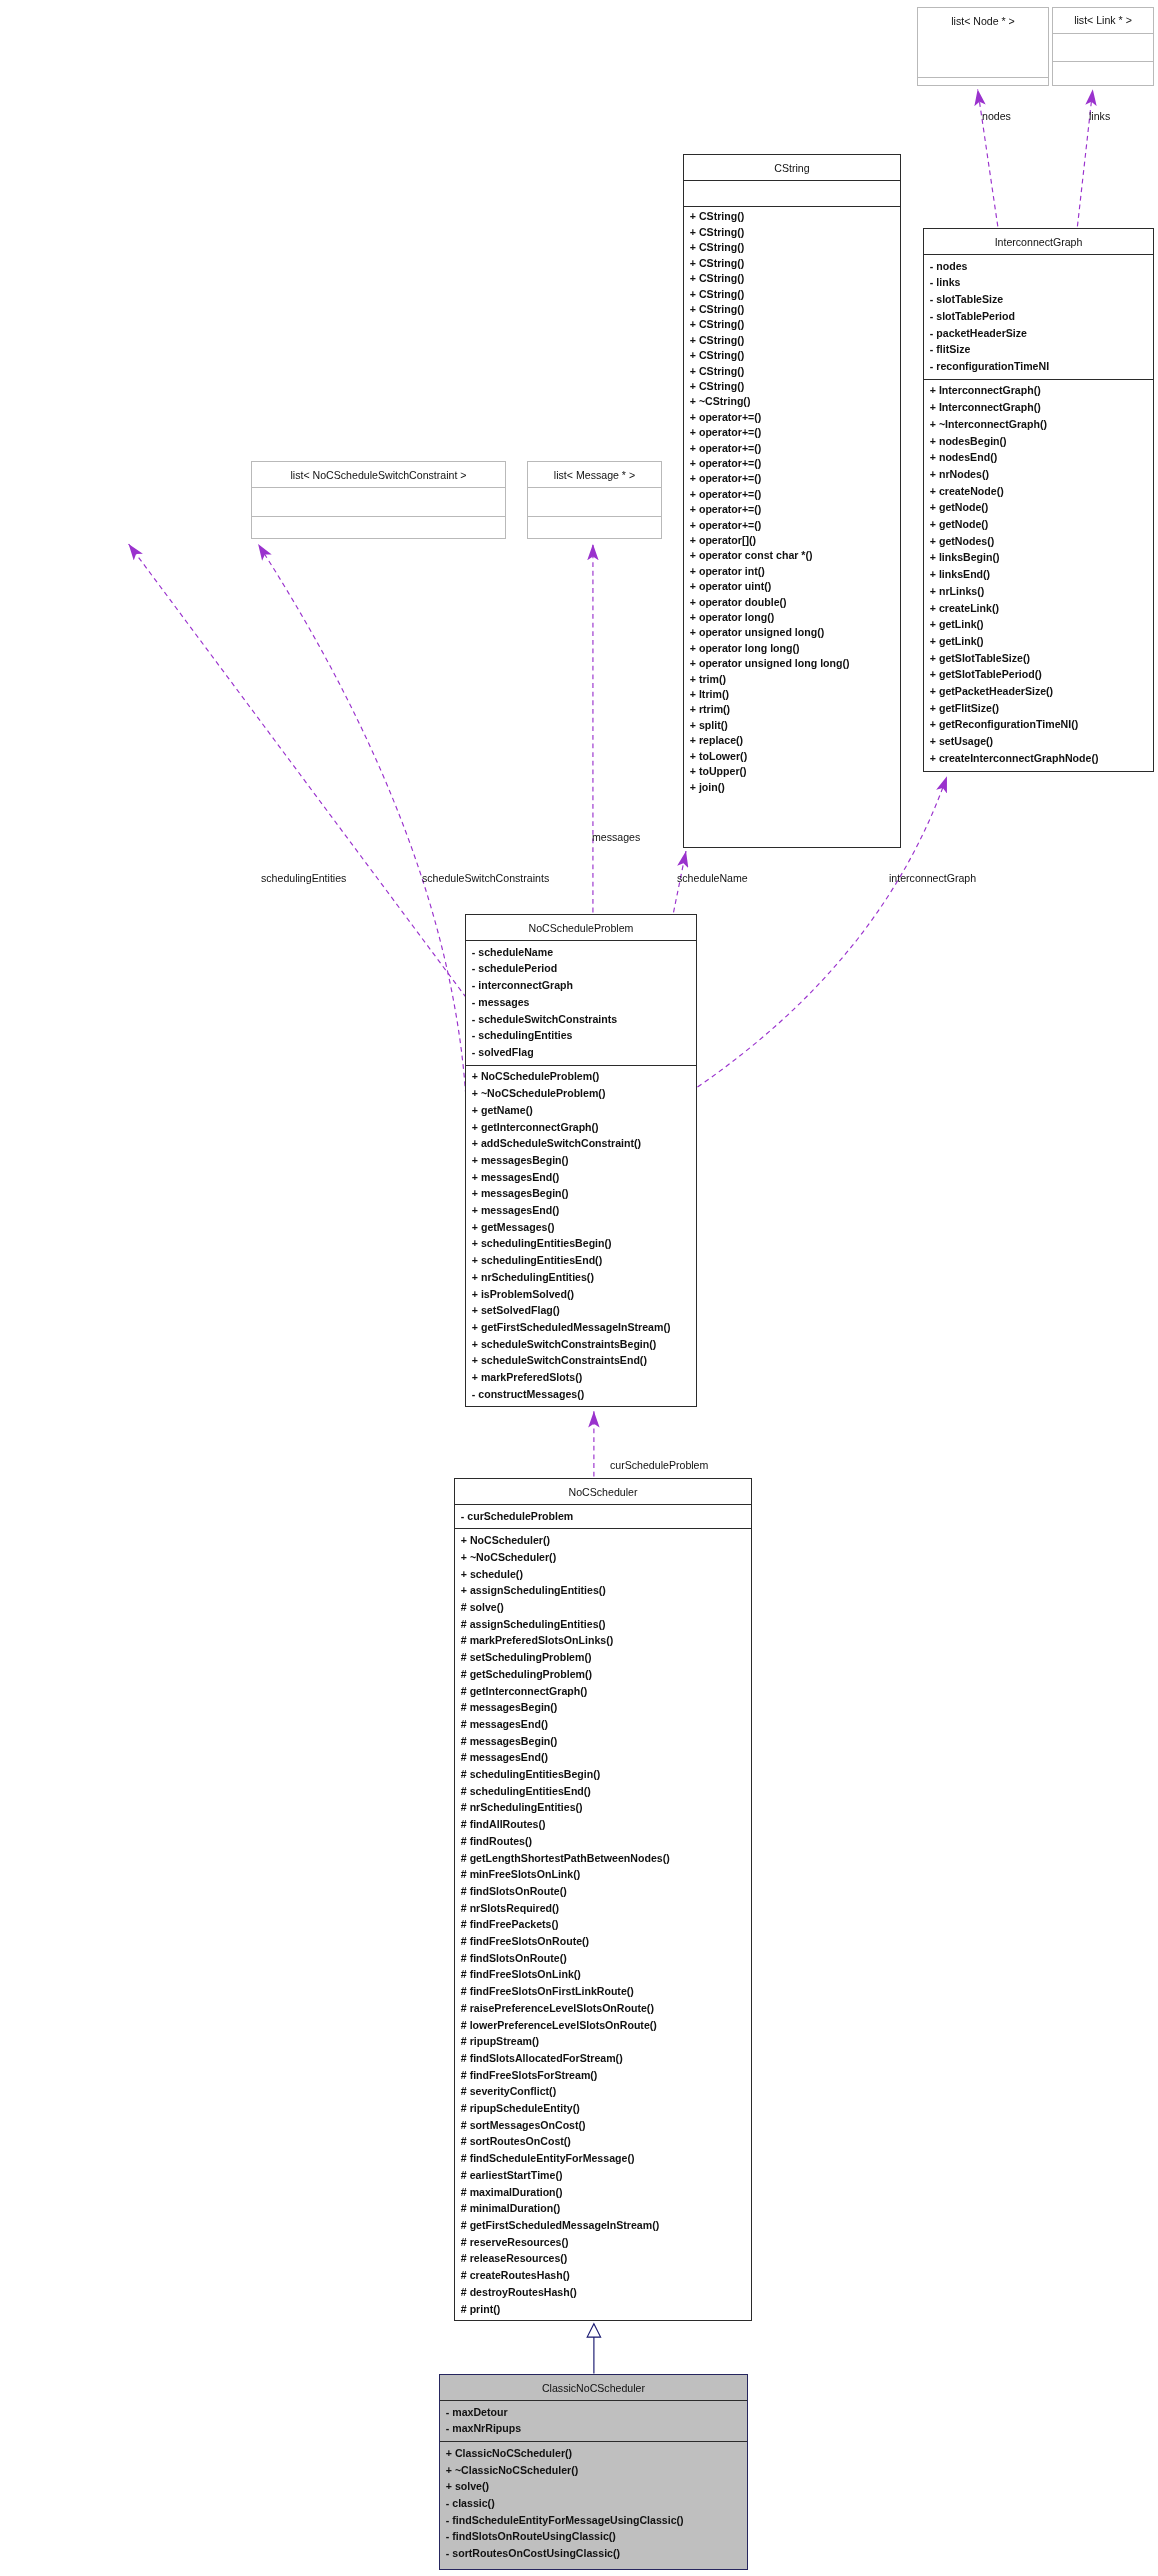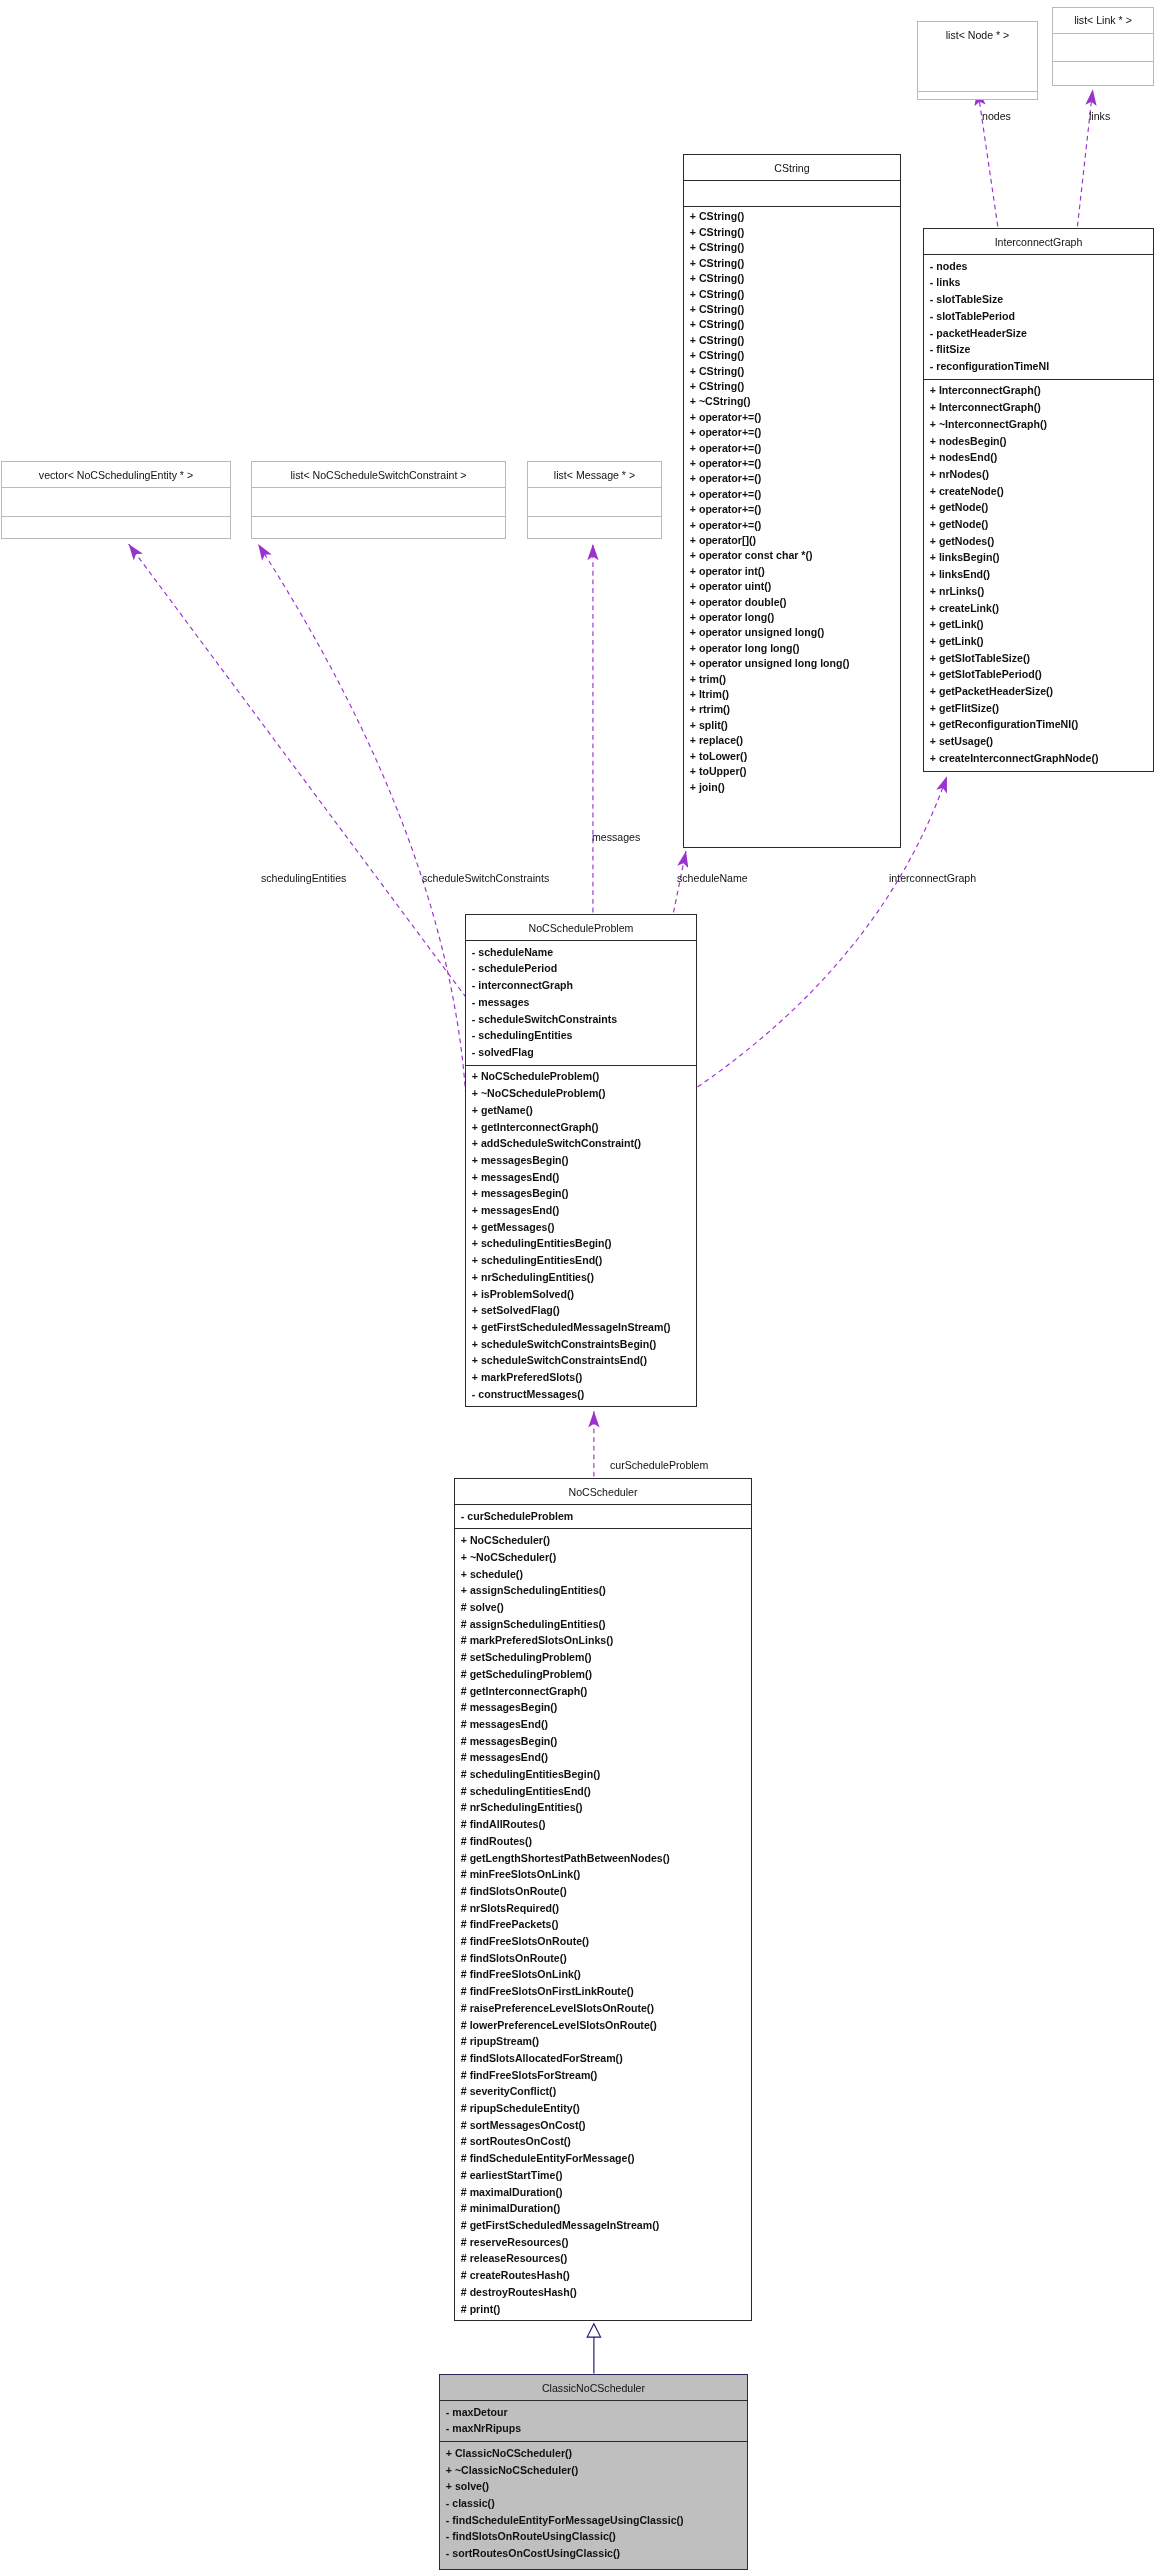--- a/index.html
+++ b/index.html
@@ -41,21 +41,21 @@
       <path d="M 486 1150 Q 470 880 269 567" marker-end="url(#ah)"></path>
       <path d="M 618 951 L 618 567" marker-end="url(#ah)"></path>
       <path d="M 619 1539 L 619 1471" marker-end="url(#ah)"></path>
     </g>
     <g stroke="#191970" stroke-width="1.2" fill="none">
       <path d="M 619 2436 L 619 2474"></path>
       <polygon points="619,2422 612,2436 626,2436" fill="#ffffff"></polygon>
     </g>
   </svg>
 
-  <div class="uml-class template" style="left:917px;top:21px;width:121px;height:79px;gap:44px;">
+  <div class="uml-class template" style="left:917px;top:7px;width:132px;height:79px;gap:44px;">
       <div class="title">list&lt; Node * &gt;</div>
       <div class="sec empty"></div>
       <div class="sec last empty"></div>
     </div>
   <div class="uml-class template" style="left:1052px;top:6.7px;width:102px;height:79px;">
       <div class="title">list&lt; Link * &gt;</div>
       <div class="sec empty"></div>
       <div class="sec last empty"></div>
     </div>
   <div class="uml-class dense" style="left:683px;top:154px;width:218px;height:694px;">
@@ -131,25 +131,20 @@
         <div class="m">+ getLink()</div>
         <div class="m">+ getLink()</div>
         <div class="m">+ getSlotTableSize()</div>
         <div class="m">+ getSlotTablePeriod()</div>
         <div class="m">+ getPacketHeaderSize()</div>
         <div class="m">+ getFlitSize()</div>
         <div class="m">+ getReconfigurationTimeNI()</div>
         <div class="m">+ setUsage()</div>
         <div class="m">+ createInterconnectGraphNode()</div>
       </div>
-    </div>
-  <div class="uml-class template" style="left:1px;top:461px;width:230px;height:78px;">
-      <div class="title">vector&lt; NoCSchedulingEntity * &gt;</div>
-      <div class="sec empty"></div>
-      <div class="sec last empty"></div>
     </div>
   <div class="uml-class template" style="left:251px;top:461px;width:255px;height:78px;">
       <div class="title">list&lt; NoCScheduleSwitchConstraint &gt;</div>
       <div class="sec empty"></div>
       <div class="sec last empty"></div>
     </div>
   <div class="uml-class template" style="left:527px;top:461px;width:135px;height:78px;">
       <div class="title">list&lt; Message * &gt;</div>
       <div class="sec empty"></div>
       <div class="sec last empty"></div>

